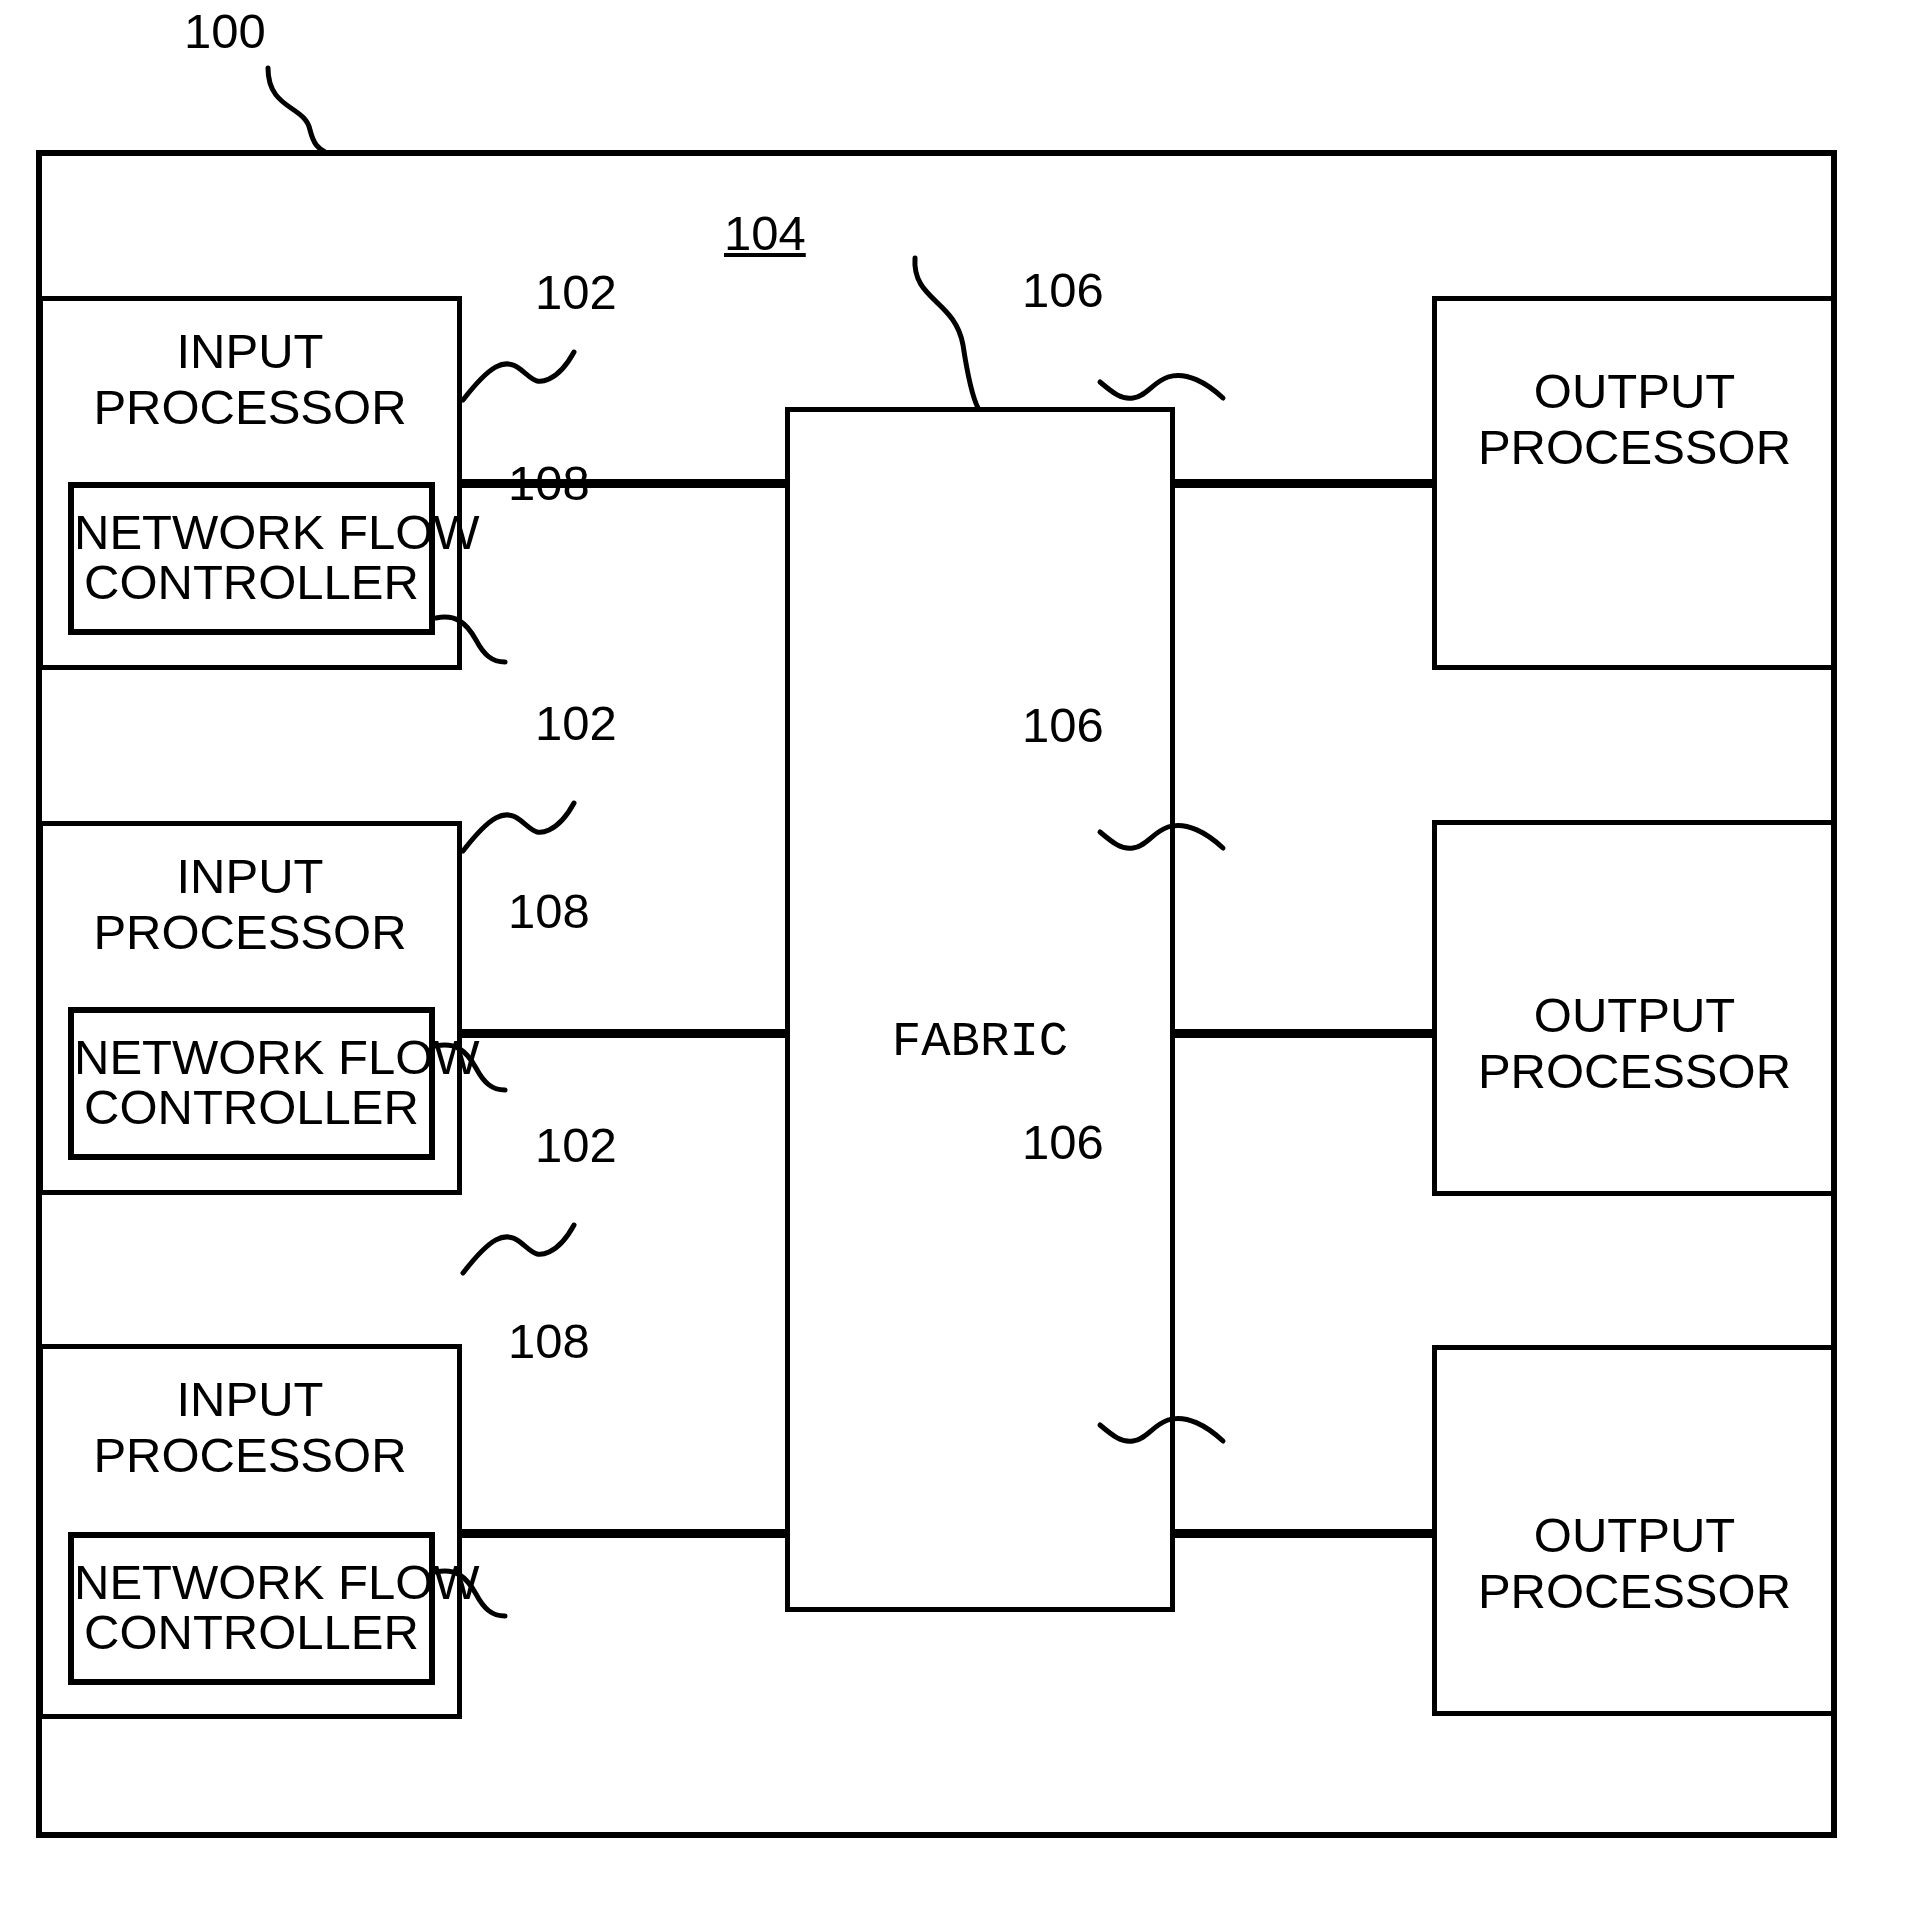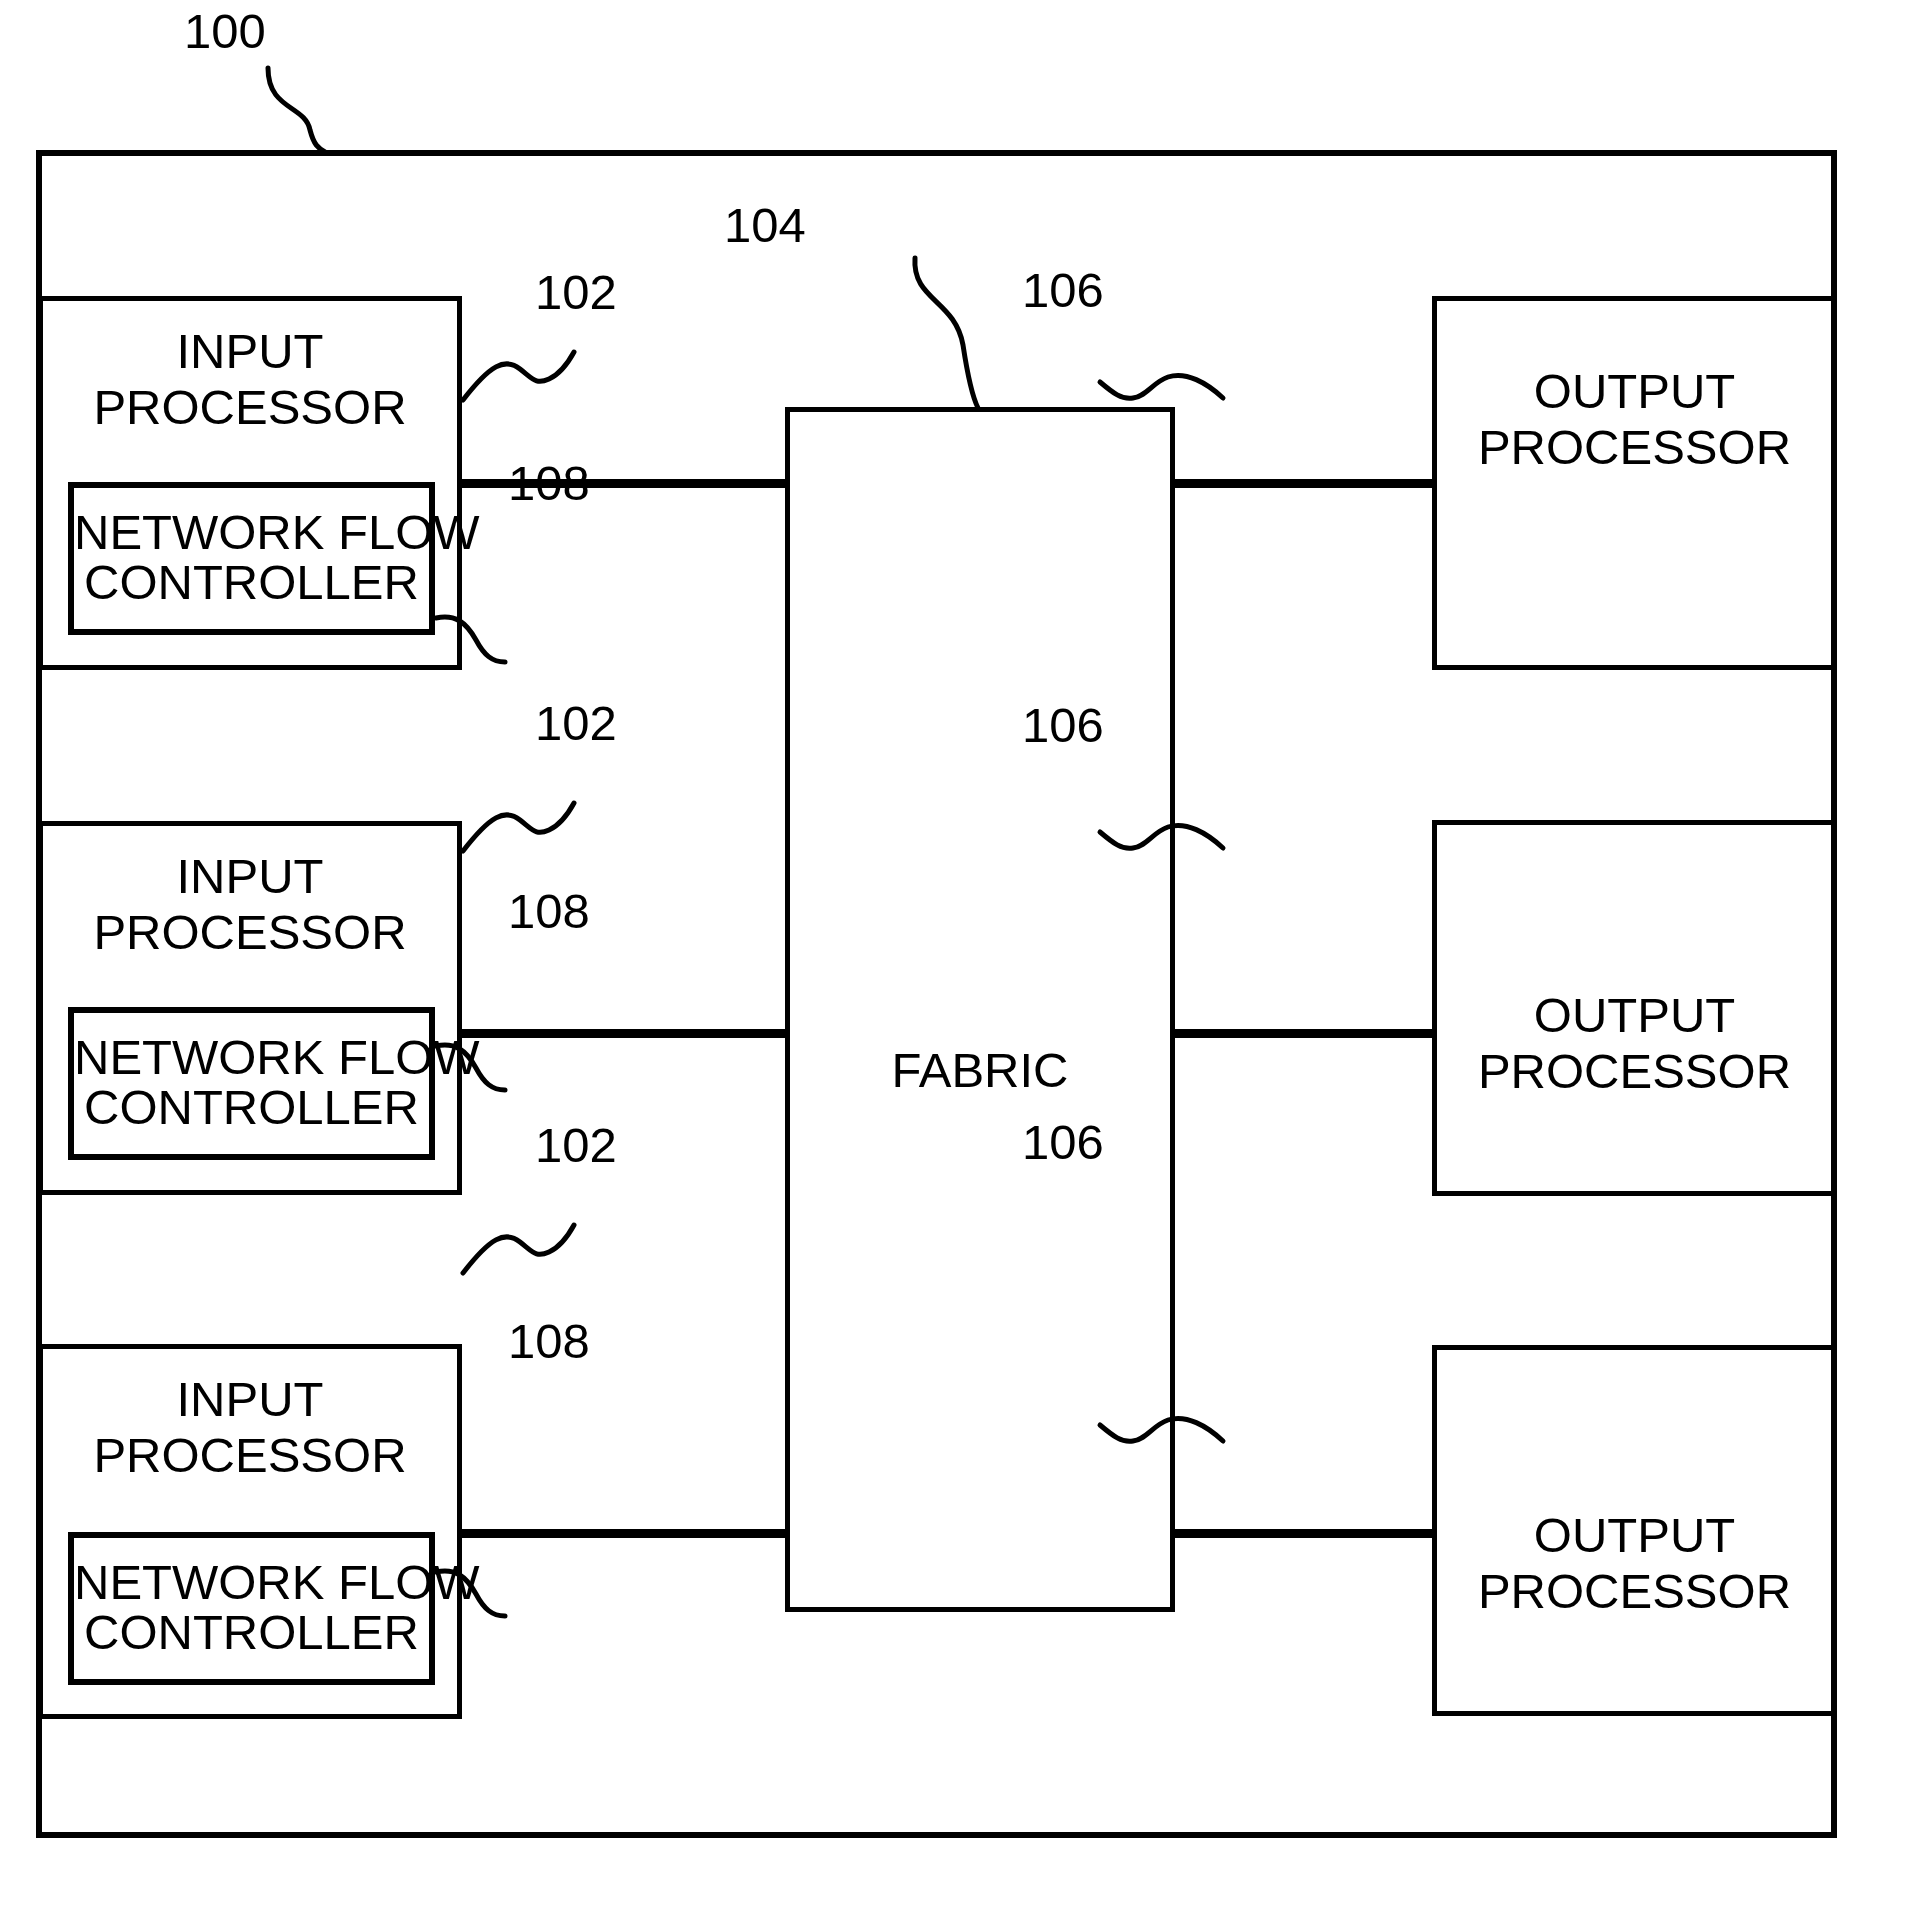--- a/index.html
+++ b/index.html
@@ -87,21 +87,21 @@
 
       <path d="M 463 1273 C 490 1238, 505 1230, 520 1242 C 533 1252, 536 1258, 549 1252 C 560 1247, 568 1236, 574 1225"></path>
 
       <path d="M 436 1572 C 455 1568, 466 1576, 476 1594 C 484 1609, 492 1616, 505 1616"></path>
 
       <path d="M 1100 1425 C 1113 1436, 1122 1443, 1133 1441 C 1147 1439, 1153 1425, 1168 1420 C 1186 1414, 1207 1426, 1223 1441"></path>
     </g>
   </svg>
 
   <div class="box" style="left:785px; top:407px; width:390px; height:1205px;">
-    <div class="box-title" style="top:630px;">FABRIC</div>
+    <div class="box-title" style="top:602px;font-family:Liberation Mono, monospace;">FABRIC</div>
   </div>
 
   <div class="conn-line" style="left:458px; top:479px; width:331px;"></div>
   <div class="conn-line" style="left:458px; top:1029px; width:331px;"></div>
   <div class="conn-line" style="left:458px; top:1529px; width:331px;"></div>
 
   <div class="conn-line" style="left:1170px; top:479px; width:266px;"></div>
   <div class="conn-line" style="left:1170px; top:1029px; width:266px;"></div>
   <div class="conn-line" style="left:1170px; top:1529px; width:266px;"></div>
 
@@ -143,21 +143,21 @@
     <div class="box-title" style="top:218px;">PROCESSOR</div>
   </div>
 
   <div class="box" style="left:1432px; top:1345px; width:405px; height:371px;">
     <div class="box-title" style="top:157px;">OUTPUT</div>
     <div class="box-title" style="top:213px;">PROCESSOR</div>
   </div>
 
   <div class="ref-num" style="left:184px; top:6px;">100</div>
 
-  <div class="ref-num" style="left:724px; top:200px;">104</div>
+  <div class="ref-num" style="left:724px; top:208px;text-decoration:underline;">104</div>
 
   <div class="ref-num" style="left:535px; top:267px;">102</div>
   <div class="ref-num" style="left:535px; top:698px;">102</div>
   <div class="ref-num" style="left:535px; top:1120px;">102</div>
 
   <div class="ref-num" style="left:508px; top:458px;">108</div>
   <div class="ref-num" style="left:508px; top:886px;">108</div>
   <div class="ref-num" style="left:508px; top:1316px;">108</div>
 
   <div class="ref-num" style="left:1022px; top:265px;">106</div>

